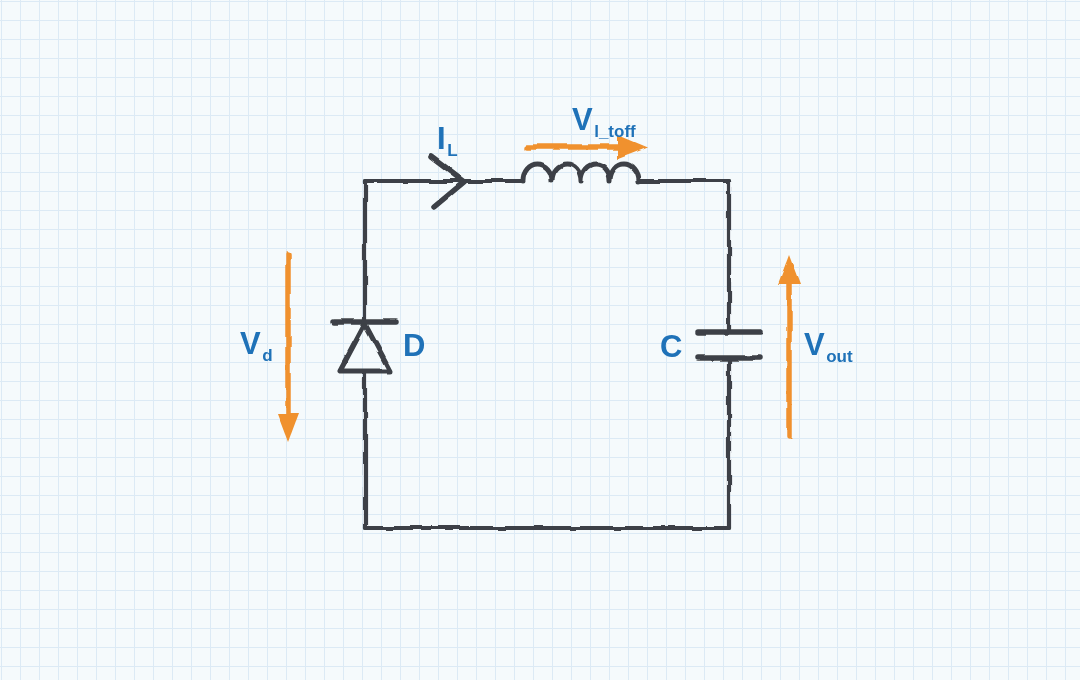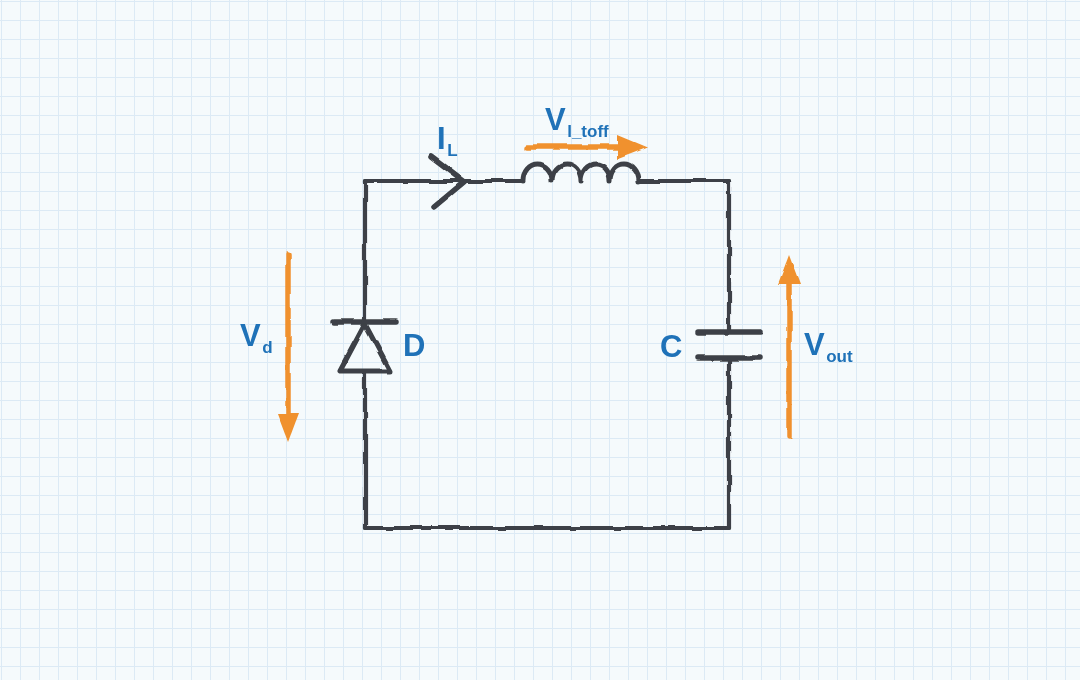--- a/index.html
+++ b/index.html
@@ -96,25 +96,25 @@
         <path class="org" stroke-width="5.5" d="M789,437 L789,281"></path>
         <polygon class="org-head" points="778,284 800,284 789,255"></polygon>
       </g>
     </g>
   </svg>
 
   <div class="lbl" style="left:437px;top:123px;">
     <span>I</span><span class="sub">L</span>
   </div>
 
-  <div class="lbl" style="left:545px;top:104px;">
+  <div class="lbl" style="left:572px;top:104px;">
     <span>V</span><span class="sub">l_toff</span>
   </div>
 
-  <div class="lbl" style="left:240px;top:320px;">
+  <div class="lbl" style="left:240px;top:328px;">
     <span>V</span><span class="sub">d</span>
   </div>
 
   <div class="lbl" style="left:403px;top:330px;">
     <span>D</span>
   </div>
 
   <div class="lbl" style="left:660px;top:331px;">
     <span>C</span>
   </div>

